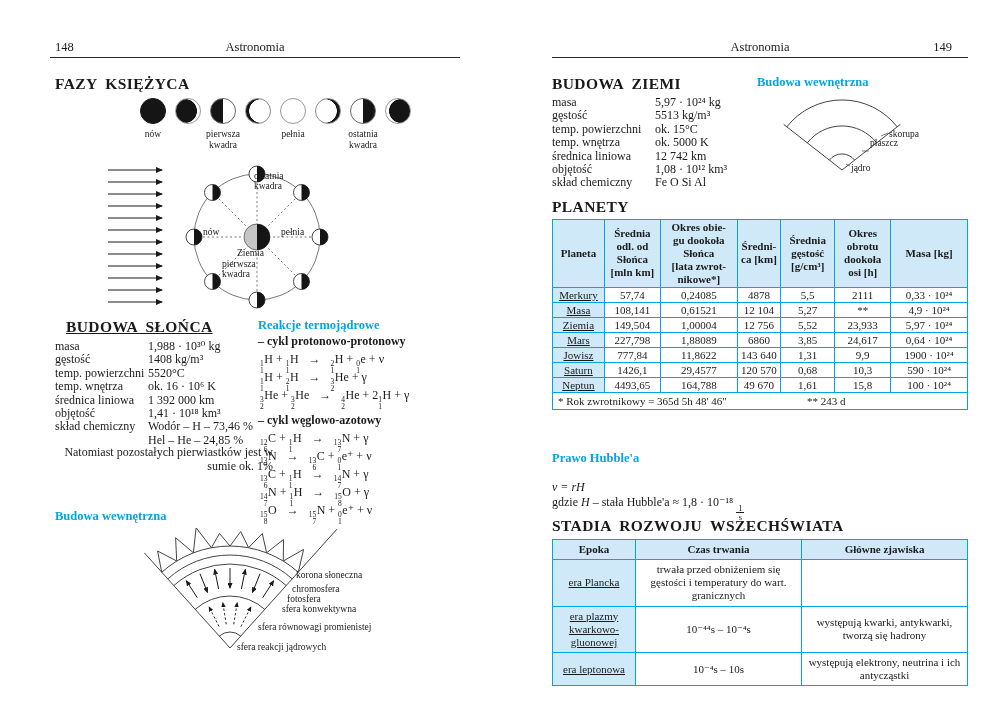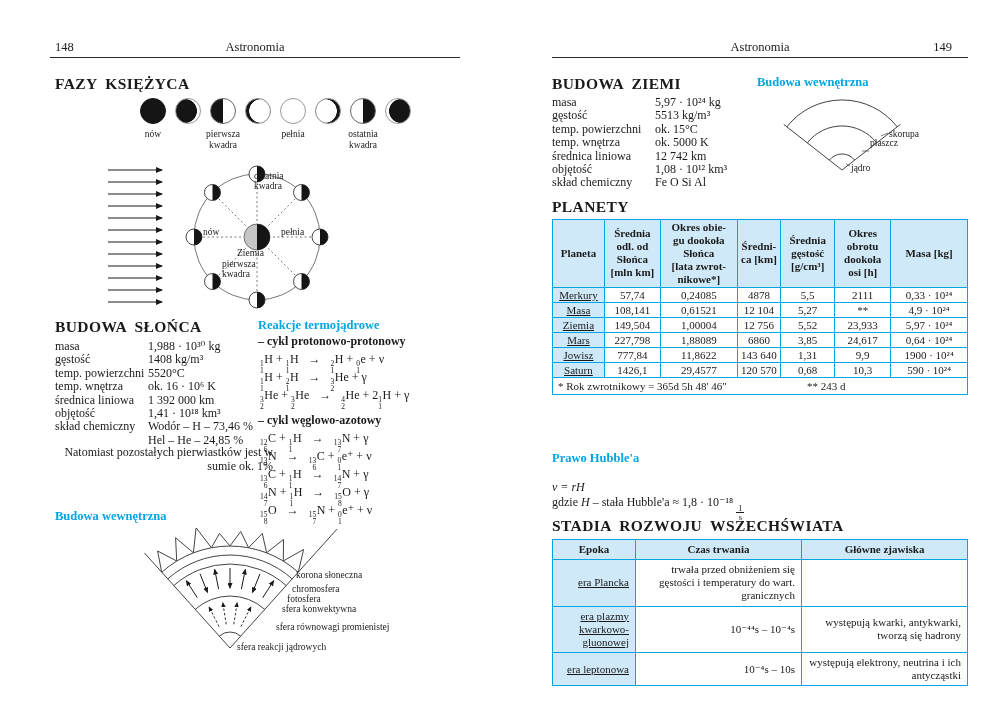--- a/index.html
+++ b/index.html
@@ -43,21 +43,21 @@
   .eq .arr { margin:0 7px; }
   .gap-cno { margin-top:7px; }
 
   
   table.btable { border-collapse:collapse; width:416px; font-size:11px; table-layout:fixed; }
   table.btable th, table.btable td { border:1.6px solid #00A5E3; padding:1px 3px; vertical-align:middle; }
   table.btable th { background:#CFE9F8; font-weight:bold; text-align:center; white-space:pre-line; line-height:1.18; }
   table.btable td { text-align:center; background:#fff; }
   table.btable td.rowhead { background:#CFE9F8;text-decoration:underline; }
   table.btable td.footnote { text-align:left; padding:2px 5px; }
-  #stadia-table td { text-align:right; padding:3px 6px; line-height:1.2; }
+  #stadia-table td { text-align:center; padding:3px 6px; line-height:1.2; }
   #stadia-table th { padding:3px 4px; }
 
   .italic { font-style:italic; }
   .frac { display:inline-flex; flex-direction:column; align-items:center; font-size:8.5px; line-height:8px; vertical-align:-5px; margin-left:3px; }
   .frac .num { border-bottom:.9px solid #1a1a1a; padding:0 2px; }
 </style>
 </head>
 <body>
 
 <div id="spread">
@@ -134,21 +134,21 @@
       <circle cx="157" cy="75" r="13" fill="#c6c6c6" stroke="#555" stroke-width=".8"></circle>
       <path d="M157,62 A13,13 0 0 1 157,88 Z" fill="#151515"></path>
     </g>
   </svg>
   <div class="diagram-label" style="left:254px; top:171px; width:52px;">ostatnia kwadra</div>
   <div class="diagram-label" style="left:203px; top:227px;">nów</div>
   <div class="diagram-label" style="left:281px; top:227px;">pełnia</div>
   <div class="diagram-label" style="left:237px; top:248px;">Ziemia</div>
   <div class="diagram-label" style="left:222px; top:259px; width:52px;">pierwsza kwadra</div>
 
-  <div class="abs sect-title" style="left:55px; top:318px;">BUDOWA SŁOŃCA</div>
+  <div class="abs sect-title" style="left:66px; top:318px;text-decoration:underline;">BUDOWA SŁOŃCA</div>
   <div id="sun-props" class="props" style="left:55px; top:340px;">
       <div class="prow">
         <span class="plabel">masa</span>
         <span class="pvalue">1,988 · 10³⁰ kg</span>
       </div>
       <div class="prow">
         <span class="plabel">gęstość</span>
         <span class="pvalue">1408 kg/m³</span>
       </div>
       <div class="prow">
@@ -300,21 +300,21 @@
         <line x1="89.1" y1="98.6" x2="79.1" y2="79.0" stroke="#1a1a1a" stroke-width=".9" stroke-dasharray="2.5,2" marker-end="url(#ah2)"></line>
         <line x1="96.2" y1="96.3" x2="92.8" y2="74.6" stroke="#1a1a1a" stroke-width=".9" stroke-dasharray="2.5,2" marker-end="url(#ah2)"></line>
         <line x1="103.8" y1="96.3" x2="107.2" y2="74.6" stroke="#1a1a1a" stroke-width=".9" stroke-dasharray="2.5,2" marker-end="url(#ah2)"></line>
         <line x1="110.9" y1="98.6" x2="120.9" y2="79.0" stroke="#1a1a1a" stroke-width=".9" stroke-dasharray="2.5,2" marker-end="url(#ah2)"></line>
       </g>
   </svg>
   <div class="diagram-label" style="left:296px; top:570px;">korona słoneczna</div>
   <div class="diagram-label" style="left:292px; top:584px;">chromosfera</div>
   <div class="diagram-label" style="left:287px; top:594px;">fotosfera</div>
   <div class="diagram-label" style="left:282px; top:604px;">sfera konwektywna</div>
-  <div class="diagram-label" style="left:258px; top:622px;margin-left:18px;">sfera równowagi promienistej</div>
+  <div class="diagram-label" style="left:258px; top:622px;">sfera równowagi promienistej</div>
   <div class="diagram-label" style="left:237px; top:642px;">sfera reakcji jądrowych</div>
 
   <div class="abs runhead" style="left:552px; top:40px; width:416px; text-align:center;">Astronomia</div>
   <div class="abs runhead" style="left:918px; top:40px; width:34px; text-align:right;">149</div>
   <div class="rule" style="left:552px; top:57px; width:416px;"></div>
 
   <div class="abs sect-title" style="left:552px; top:75px;">BUDOWA ZIEMI</div>
   <div id="earth-props" class="props earth" style="left:552px; top:96px;">
       <div class="prow">
         <span class="plabel">masa</span>
@@ -447,20 +447,29 @@
         <tr>
           <td class="rowhead">Saturn</td>
           <td>1426,1</td>
           <td>29,4577</td>
           <td>120 570</td>
           <td>0,68</td>
           <td>10,3</td>
           <td>590 · 10²⁴</td>
         </tr>
         <tr>
+          <td class="rowhead">Neptun</td>
+          <td>4493,65</td>
+          <td>164,788</td>
+          <td>49 670</td>
+          <td>1,61</td>
+          <td>15,8</td>
+          <td>100 · 10²⁴</td>
+        </tr>
+        <tr>
           <td colspan="7" class="footnote"><span>* Rok zwrotnikowy = 365d 5h 48' 46″</span><span style="margin-left: 80px;">** 243 d</span></td>
         </tr>
       </tbody>
     </table>
 
   <div class="abs cyan-title" style="left:552px; top:451px;">Prawo Hubble'a</div>
   <div class="abs body-txt italic" style="left:552px; top:481px;">v = rH</div>
   <div class="abs body-txt" style="left:552px; top:496px;">
     <span>gdzie</span>
     <span class="italic">H</span>

